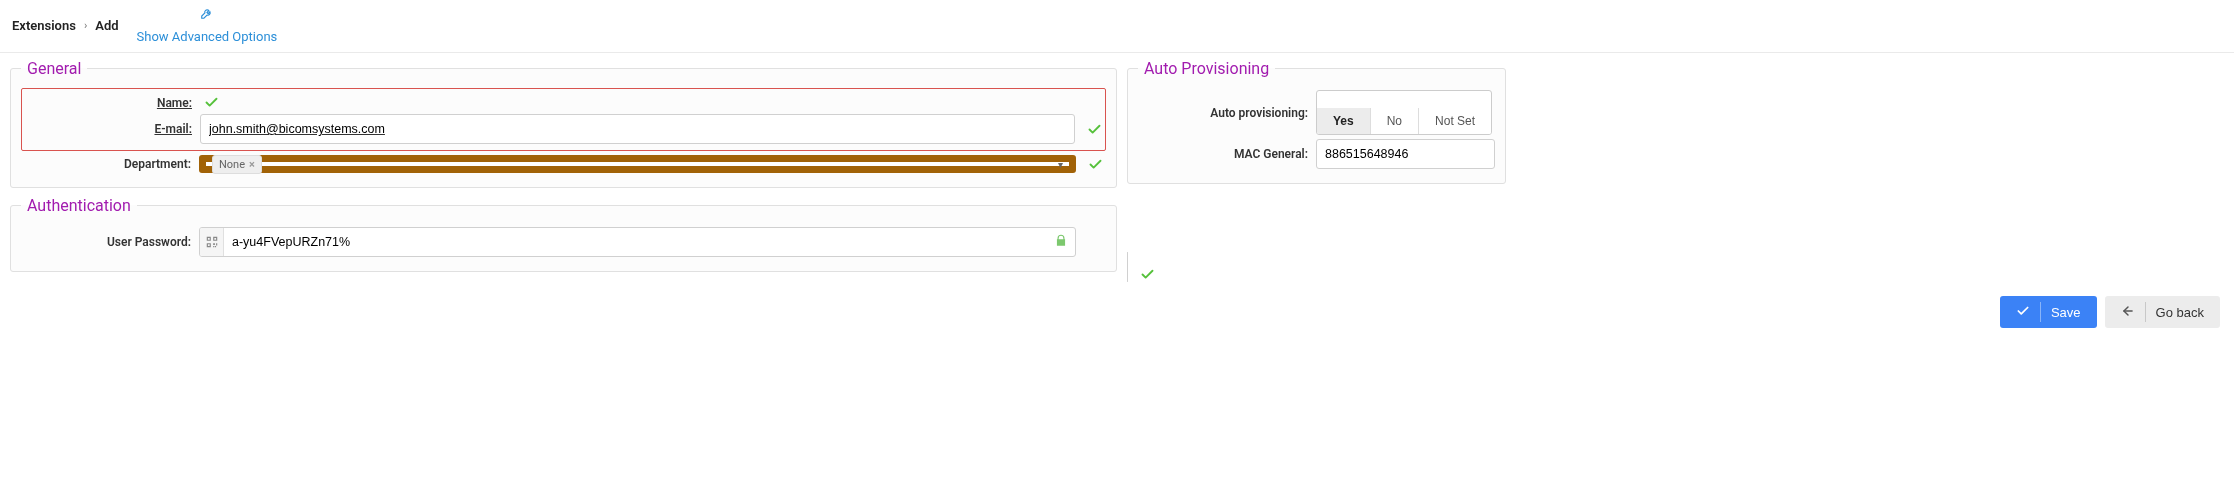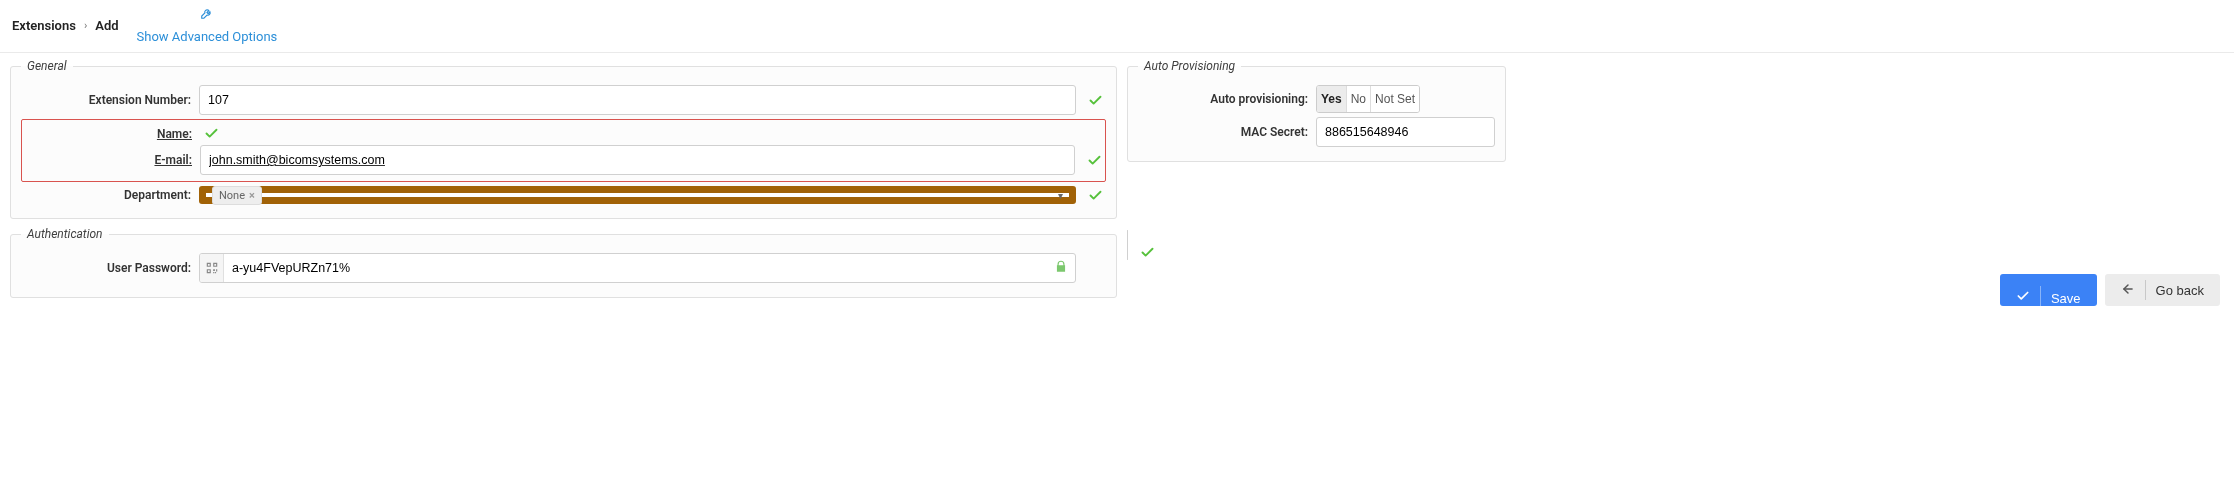--- a/index.html
+++ b/index.html
@@ -59,24 +59,23 @@
     gap: 10px;
   }
   fieldset.panel {
     border: 1px solid #e0e0e0;
     border-radius: 3px;
     padding: 8px 10px 10px 10px;
     margin: 0;
     background: #fcfcfc;
   }
   fieldset.panel > legend {
-    font-size: 12px;
-    color: #404040;
+    font-size: 16px;
+    color: #a21caf;
     padding: 0 6px;
-    font-style: italic;
   }
   .form-row {
     display: flex;
     align-items: center;
     gap: 8px;
     margin: 4px 0;
   }
   .form-label {
     width: 170px;
     text-align: right;
@@ -144,31 +143,31 @@
     padding:2px 6px;font-size:11px;color:#666;display:inline-flex;align-items:center;gap:4px;
   }
   .tag-chip .x{color:#999;font-weight:bold;cursor:pointer;}
   .tag-caret{
     margin-left:auto;color:#666;font-size:10px;
   }
   .segmented {
     display:inline-flex;border:1px solid #ccc;border-radius:3px;overflow:hidden;background:#fff;
   }
   .segmented > button{
-    border:none;background:#fff;padding:6px 4px;font-size:12px;color:#555;cursor:pointer;
+    border:none;background:#fff;padding:6px 16px;font-size:12px;color:#555;cursor:pointer;margin-top:17px;
   }
   .segmented > button + button{border-left:1px solid #ddd;}
   .segmented > button.active{background:#ececec;color:#222;font-weight:600;}
   .actions{
     display:flex;gap:8px;justify-content:flex-end;margin-top:4px;padding-right:4px;
   }
   .btn{
     display:inline-flex;align-items:center;gap:10px;height:32px;padding:0 16px;border-radius:3px;border:none;font-size:13px;cursor:pointer;
   }
-  .btn-primary{background:#3b82f6;color:#fff;align-items:flex-end;}
+  .btn-primary{background:#3b82f6;color:#fff;}
   .btn-primary .sep{width:1px;height:20px;background:rgba(255,255,255,0.4);}
   .btn-secondary{background:#ececec;color:#333;}
   .btn-secondary .sep{width:1px;height:20px;background:rgba(0,0,0,0.15);}
   .icon14{width:14px;height:14px;}
 </style>
 </head>
 <body>
 
 <div class="page">
 
@@ -186,31 +185,20 @@
     </a>
   </div>
 
   <div class="cols">
 
     <div class="col-left">
 
       <fieldset class="panel">
         <legend>General</legend>
 
-        <div class="form-row">
-          <label class="form-label">Extension Number:</label>
-          <div class="input-wrap">
-            <input class="text-input" type="text" value="107" style="">
-          </div>
-          <span class="validate">
-              <svg viewBox="0 0 24 24" fill="none" stroke="currentColor" stroke-width="3" stroke-linecap="round" stroke-linejoin="round">
-                <polyline points="20 6 9 17 4 12"></polyline>
-              </svg>
-            </span>
-        </div>
 
         <div class="red-box red-box-left" style="margin-left:0;text-decoration:underline;">
           <div class="form-row">
             <label class="form-label">Name:</label>
             <span class="validate">
                 <svg viewBox="0 0 24 24" fill="none" stroke="currentColor" stroke-width="3" stroke-linecap="round" stroke-linejoin="round">
                   <polyline points="20 6 9 17 4 12"></polyline>
                 </svg>
               </span>
           </div>
@@ -286,21 +274,21 @@
             <div class="input-wrap">
               <div class="segmented">
                 <button class="active">Yes</button>
                 <button>No</button>
                 <button>Not Set</button>
               </div>
             </div>
           </div>
 
           <div class="form-row" style="align-items:center;">
-            <label class="form-label">MAC Secret:</label>
+            <label class="form-label">MAC General:</label>
             <div class="input-wrap" style="position:relative;">
               <input class="text-input" type="text" value="886515648946" style="">
             </div>
           </div>
         </fieldset>
 
         <div style="flex:1;display:flex;align-items:flex-end;height:100%;padding-top:60px;">
           <div class="input-wrap" style="flex:1;">
             <div style="flex:1;height:30px;border:1px solid #d0d0d0;border-left:none;border-radius:0 3px 3px 0;background:#fff;"></div>
           </div>

